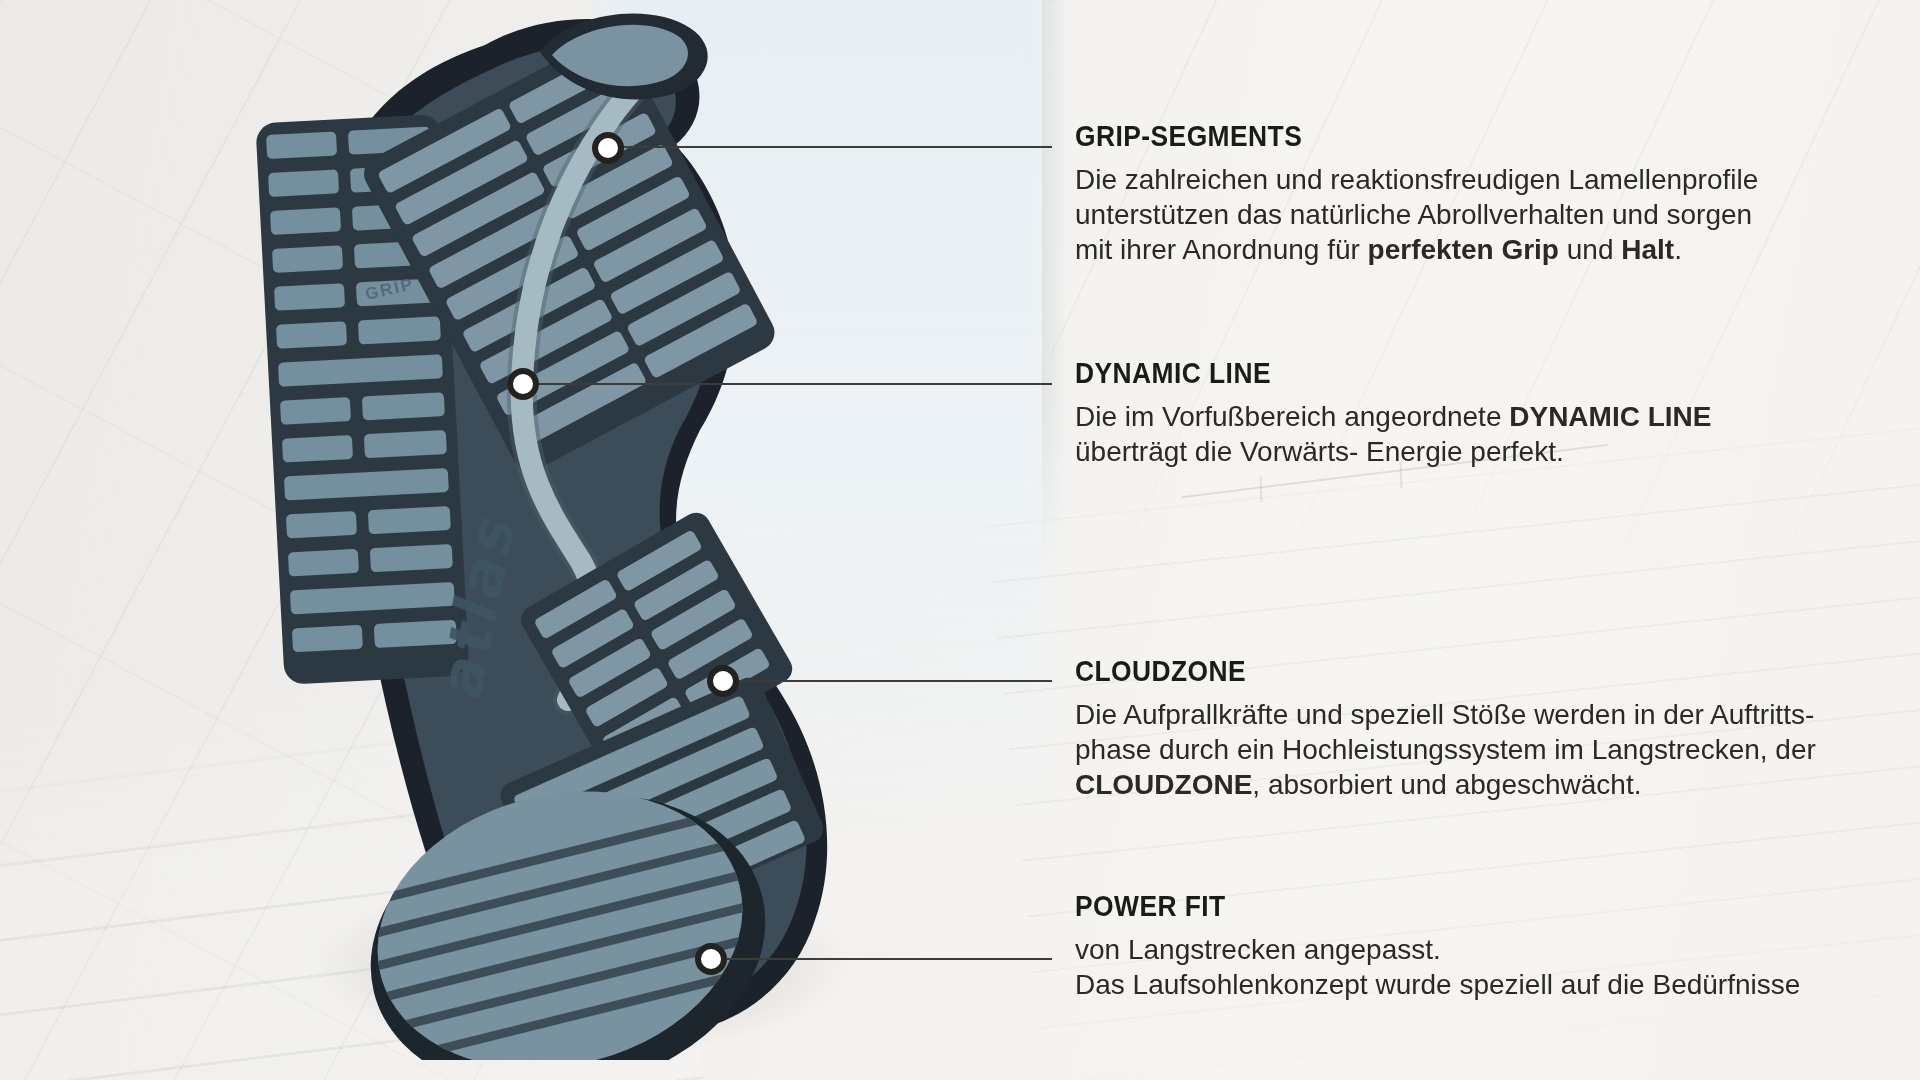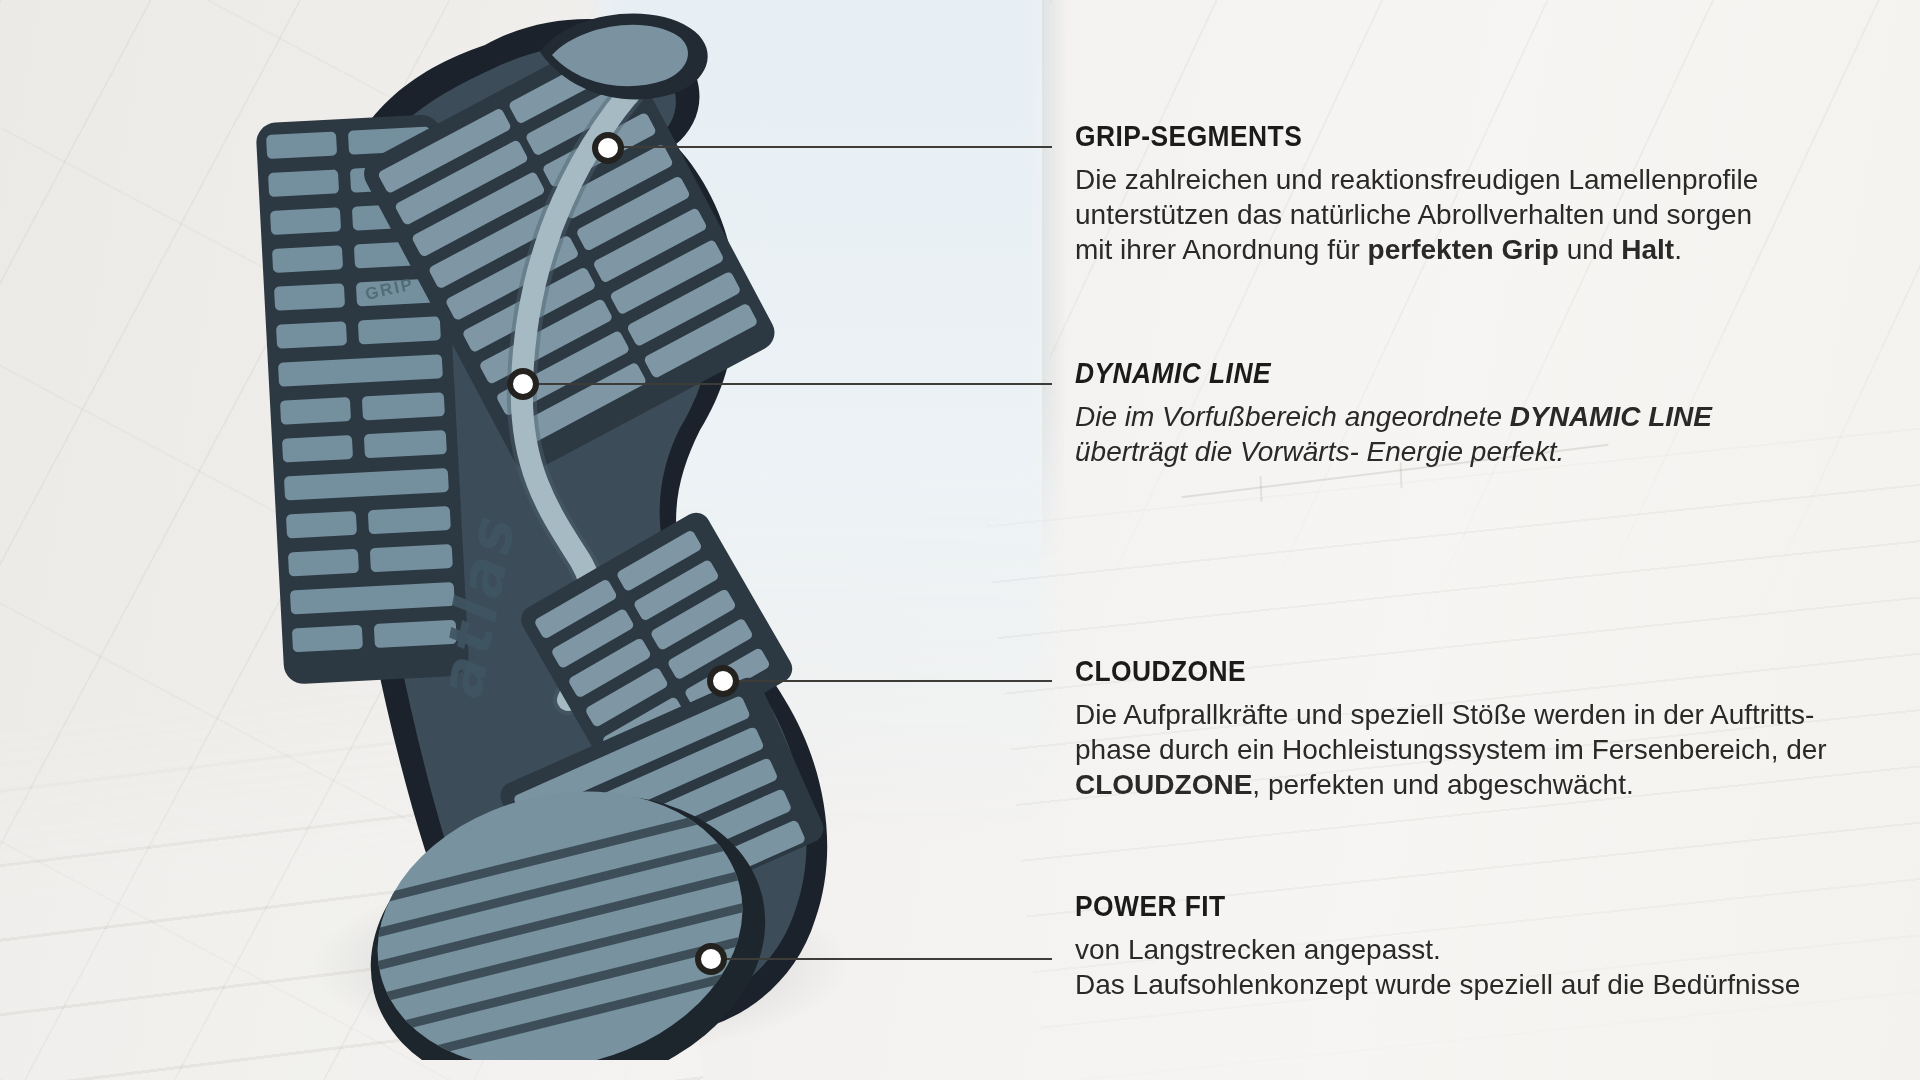--- a/index.html
+++ b/index.html
@@ -210,36 +210,36 @@
     <h2 class="c-title">GRIP-SEGMENTS</h2>
     <div class="c-body">
         <div class="bline"><span>Die zahlreichen und reaktionsfreudigen Lamellenprofile</span></div>
         <div class="bline"><span>unterstützen das natürliche Abrollverhalten und sorgen</span></div>
         <div class="bline"><span>mit ihrer Anordnung für </span><span class="b">perfekten Grip</span><span> und </span><span class="b">Halt</span><span>.</span></div>
       </div>
   </div>
 
   <div class="c-line" style="left:523px;top:383px;width:529px;"></div>
   <div class="c-dot" style="left:507px;top:368px;"></div>
-  <div class="c-text" style="top:357px;font-style:italic;">
+  <div class="c-text" style="top:357px;">
     <h2 class="c-title">DYNAMIC LINE</h2>
     <div class="c-body">
         <div class="bline"><span>Die im Vorfußbereich angeordnete </span><span class="b">DYNAMIC LINE</span></div>
         <div class="bline"><span>überträgt die Vorwärts- Energie perfekt.</span></div>
       </div>
   </div>
 
   <div class="c-line" style="left:723px;top:680px;width:329px;"></div>
   <div class="c-dot" style="left:707px;top:665px;"></div>
   <div class="c-text" style="top:655px;">
     <h2 class="c-title">CLOUDZONE</h2>
     <div class="c-body">
         <div class="bline"><span>Die Aufprallkräfte und speziell Stöße werden in der Auftritts-</span></div>
-        <div class="bline"><span>phase durch ein Hochleistungssystem im Fersenbereich, der</span></div>
-        <div class="bline"><span class="b">CLOUDZONE</span><span>, perfekten und abgeschwächt.</span></div>
+        <div class="bline"><span>phase durch ein Hochleistungssystem im Langstrecken, der</span></div>
+        <div class="bline"><span class="b">CLOUDZONE</span><span>, absorbiert und abgeschwächt.</span></div>
       </div>
   </div>
 
   <div class="c-line" style="left:711px;top:958px;width:341px;"></div>
   <div class="c-dot" style="left:695px;top:943px;"></div>
   <div class="c-text" style="top:890px;">
     <h2 class="c-title">POWER FIT</h2>
     <div class="c-body">
         <div class="bline"><span>von Langstrecken angepasst.</span></div>
         <div class="bline"><span>Das Laufsohlenkonzept wurde speziell auf die Bedürfnisse</span></div>

